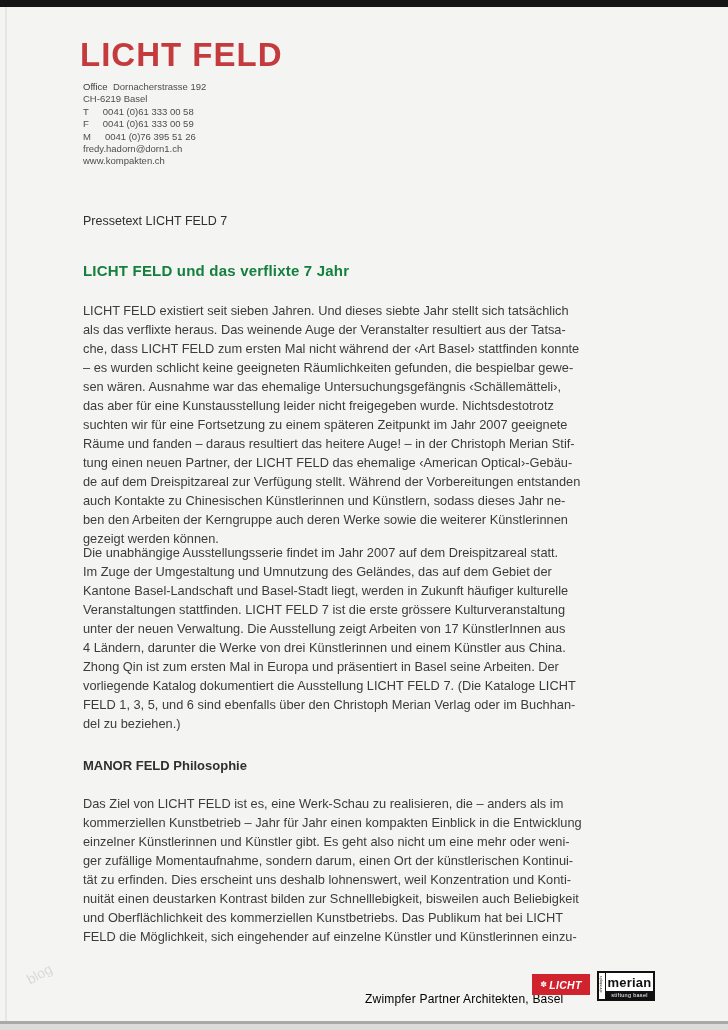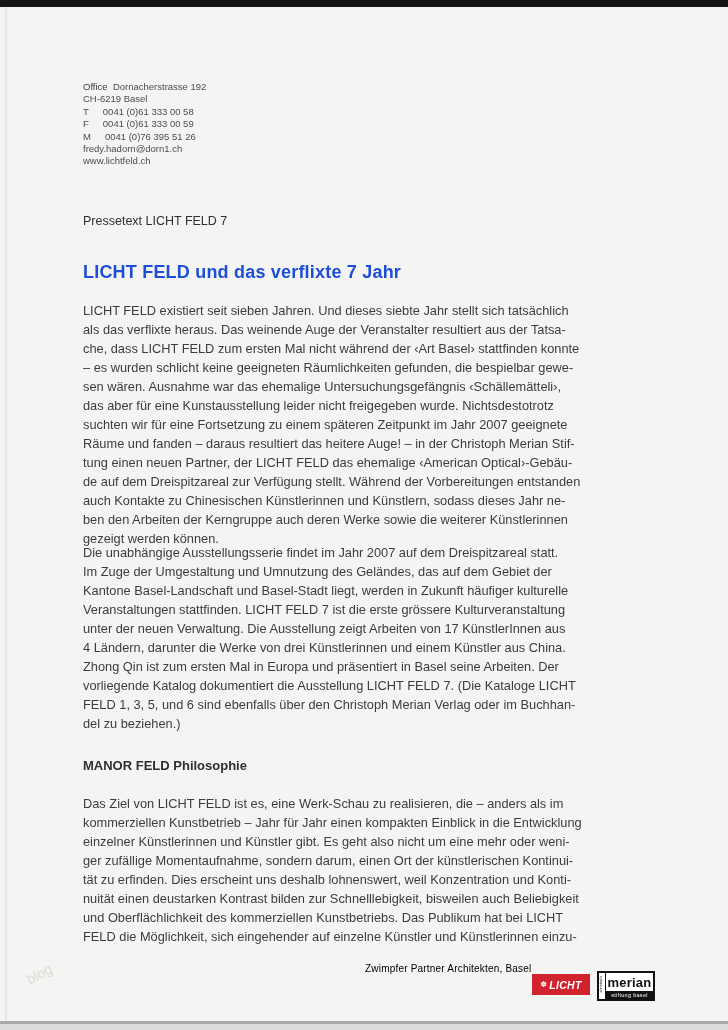--- a/index.html
+++ b/index.html
@@ -36,43 +36,43 @@
     font-size:9.5px;line-height:12.4px;color:#4d4d4d;
   }
   .address .office-label{font-weight:normal;color:#3a3a3a;}
   .address .tab{display:inline-block;width:14px;}
   .kicker{
     position:absolute;left:83px;top:214px;
     font-size:12.5px;font-weight:normal;color:#2f2f2f;
   }
   .doc-title{
     position:absolute;left:83px;top:262px;
-    font-size:18px;font-weight:bold;color:#1d4ed8;
+    font-size:15px;font-weight:bold;color:#15803d;
     letter-spacing:0.2px;
   }
   .body-text{
     position:absolute;left:83px;width:585px;
     font-size:12.8px;line-height:19px;color:#3c3c3c;
     white-space:pre-line;
   }
   .para1{top:301px;}
   .para2{top:543px;}
   .section-heading{
     position:absolute;left:83px;top:758px;
     font-size:13px;font-weight:bold;color:#2f2f2f;
   }
   .para3{top:794px;}
   .watermark{
     position:absolute;left:26px;top:966px;
     font-size:14px;color:#d9d9d7;
     transform:rotate(-28deg);
   }
   .footer-credit{
-    position:absolute;left:365px;top:963px;
-    font-size:10px;color:#55555
+    position:absolute;left:365px;top:992px;
+    font-size:12px;color:#55555
 5;letter-spacing:0.2px;
   }
   .manor-logo{
     position:absolute;left:532px;top:974px;
     width:58px;height:21px;
     background:#d0232e;
     color:#ffffff;
     display:flex;align-items:center;justify-content:center;
     font-size:10.5px;font-weight:bold;font-style:italic;
     letter-spacing:0.3px;
@@ -107,29 +107,30 @@
   }
 </style>
 </head>
 <body>
 
 <div class="page">
 
   <div class="topbar"></div>
   <div class="left-edge"></div>
 
+  <div class="logo">LICHT FELD</div>
 
   <div class="address">
     <div><span class="office-label">Office</span>&nbsp;&nbsp;<span>Dornacherstrasse 192</span></div>
     <div>CH-6219 Basel</div>
     <div><span>T</span><span class="tab"></span><span>0041 (0)61 333 00 58</span></div>
     <div><span>F</span><span class="tab"></span><span>0041 (0)61 333 00 59</span></div>
     <div><span>M</span><span class="tab"></span><span>0041 (0)76 395 51 26</span></div>
     <div>fredy.hadorn@dorn1.ch</div>
-    <div>www.lichtfeld.ch</div>
+    <div>www.kompakten.ch</div>
   </div>
 
   <div class="kicker">Pressetext LICHT FELD 7</div>
 
   <div class="doc-title">LICHT FELD und das verflixte 7 Jahr</div>
 
   <div class="body-text para1">LICHT FELD existiert seit sieben Jahren. Und dieses siebte Jahr stellt sich tatsächlich
 als das verflixte heraus. Das weinende Auge der Veranstalter resultiert aus der Tatsa-
 che, dass LICHT FELD zum ersten Mal nicht während der ‹Art Basel› stattfinden konnte
 – es wurden schlicht keine geeigneten Räumlichkeiten gefunden, die bespielbar gewe-

